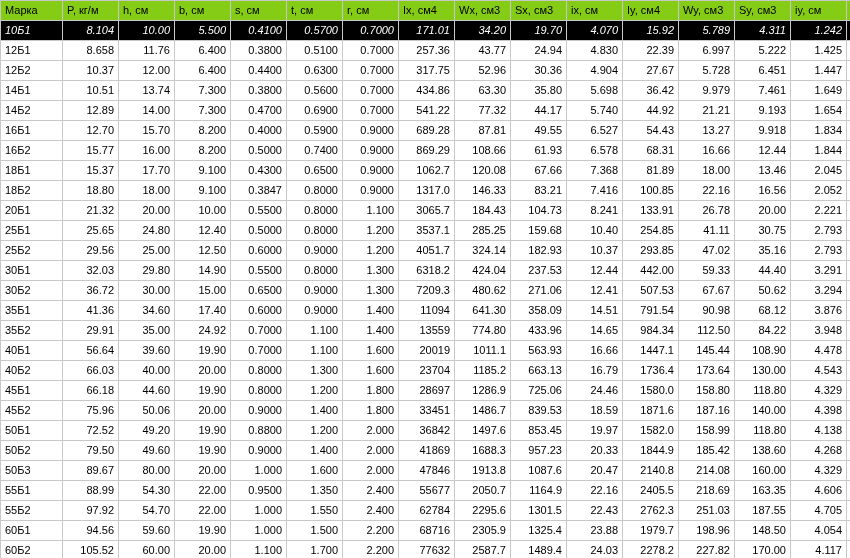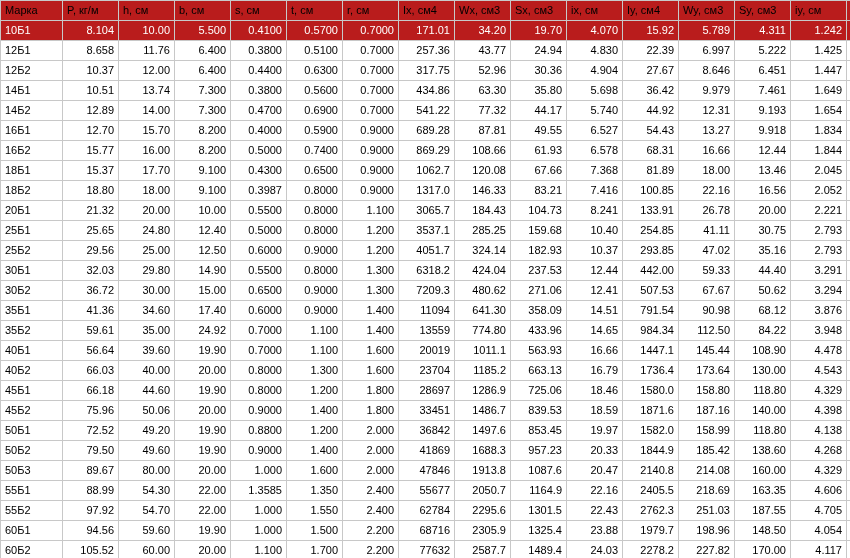--- a/index.html
+++ b/index.html
@@ -19,33 +19,34 @@
   }
   th, td {
     border: 1px solid #c8c8c8;
     padding: 2px 4px;
     white-space: nowrap;
     overflow: hidden;
     height: 19px;
     line-height: 15px;
   }
   th {
-    background: #b91c1c;
+    background: #84cc16;
     font-weight: normal;
     text-align: left;
   }
   td {
     text-align: right;
   }
   td.first {
     text-align: left;
   }
   tr.selected td {
-    background: #b91c1c;
+    background: #000000;
     color: #fff;
+    font-style: italic;
   }
   col.c0 { width: 62px; }
   col.cn { width: 56px; }
 </style>
 </head>
 <body>
 
 <table>
   <colgroup>
     <col class="c0">
@@ -128,21 +129,21 @@
         <td>12.00</td>
         <td>6.400</td>
         <td>0.4400</td>
         <td>0.6300</td>
         <td>0.7000</td>
         <td>317.75</td>
         <td>52.96</td>
         <td>30.36</td>
         <td>4.904</td>
         <td>27.67</td>
-        <td>8.646</td>
+        <td>5.728</td>
         <td>6.451</td>
         <td>1.447</td>
         <td>1.783</td>
       </tr>
       <tr>
         <td class="first">14Б1</td>
         <td>10.51</td>
         <td>13.74</td>
         <td>7.300</td>
         <td>0.3800</td>
@@ -164,21 +165,21 @@
         <td>14.00</td>
         <td>7.300</td>
         <td>0.4700</td>
         <td>0.6900</td>
         <td>0.7000</td>
         <td>541.22</td>
         <td>77.32</td>
         <td>44.17</td>
         <td>5.740</td>
         <td>44.92</td>
-        <td>12.31</td>
+        <td>21.21</td>
         <td>9.193</td>
         <td>1.654</td>
         <td>2.646</td>
       </tr>
       <tr>
         <td class="first">16Б1</td>
         <td>12.70</td>
         <td>15.70</td>
         <td>8.200</td>
         <td>0.4000</td>
@@ -228,21 +229,21 @@
         <td>18.00</td>
         <td>13.46</td>
         <td>2.045</td>
         <td>2.731</td>
       </tr>
       <tr>
         <td class="first">18Б2</td>
         <td>18.80</td>
         <td>18.00</td>
         <td>9.100</td>
-        <td>0.3987</td>
+        <td>0.3847</td>
         <td>0.8000</td>
         <td>0.9000</td>
         <td>1317.0</td>
         <td>146.33</td>
         <td>83.21</td>
         <td>7.416</td>
         <td>100.85</td>
         <td>22.16</td>
         <td>16.56</td>
         <td>2.052</td>
@@ -351,21 +352,21 @@
         <td>358.09</td>
         <td>14.51</td>
         <td>791.54</td>
         <td>90.98</td>
         <td>68.12</td>
         <td>3.876</td>
         <td>14.06</td>
       </tr>
       <tr>
         <td class="first">35Б2</td>
-        <td>59.61</td>
+        <td>29.91</td>
         <td>35.00</td>
         <td>24.92</td>
         <td>0.7000</td>
         <td>1.100</td>
         <td>1.400</td>
         <td>13559</td>
         <td>774.80</td>
         <td>433.96</td>
         <td>14.65</td>
         <td>984.34</td>
@@ -414,21 +415,21 @@
         <td class="first">45Б1</td>
         <td>66.18</td>
         <td>44.60</td>
         <td>19.90</td>
         <td>0.8000</td>
         <td>1.200</td>
         <td>1.800</td>
         <td>28697</td>
         <td>1286.9</td>
         <td>725.06</td>
-        <td>18.46</td>
+        <td>24.46</td>
         <td>1580.0</td>
         <td>158.80</td>
         <td>118.80</td>
         <td>4.329</td>
         <td>39.17</td>
       </tr>
       <tr>
         <td class="first">45Б2</td>
         <td>75.96</td>
         <td>50.06</td>
@@ -498,21 +499,21 @@
         <td>214.08</td>
         <td>160.00</td>
         <td>4.329</td>
         <td>91.28</td>
       </tr>
       <tr>
         <td class="first">55Б1</td>
         <td>88.99</td>
         <td>54.30</td>
         <td>22.00</td>
-        <td>1.3585</td>
+        <td>0.9500</td>
         <td>1.350</td>
         <td>2.400</td>
         <td>55677</td>
         <td>2050.7</td>
         <td>1164.9</td>
         <td>22.16</td>
         <td>2405.5</td>
         <td>218.69</td>
         <td>163.35</td>
         <td>4.606</td>

